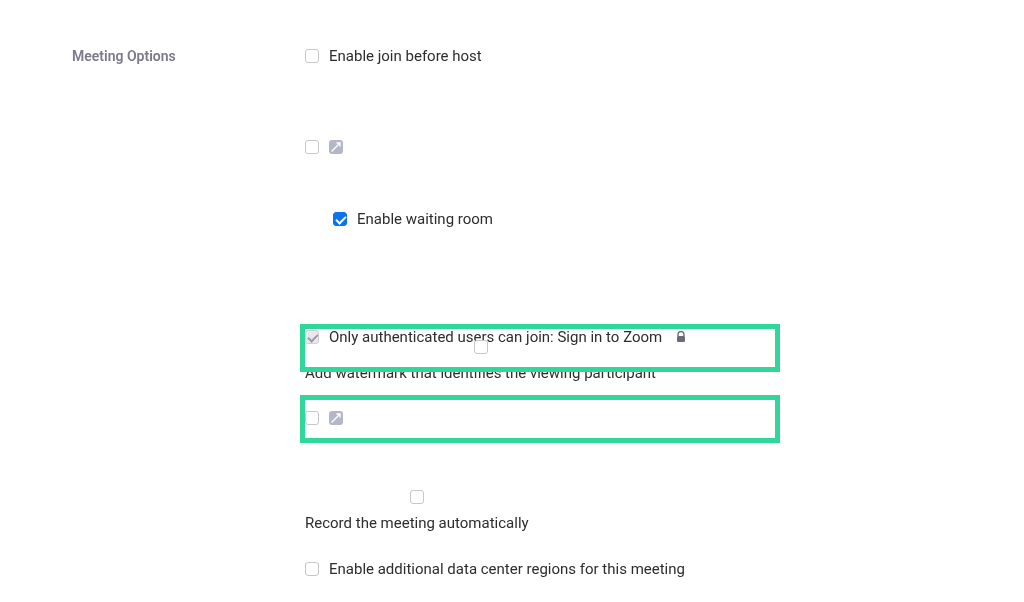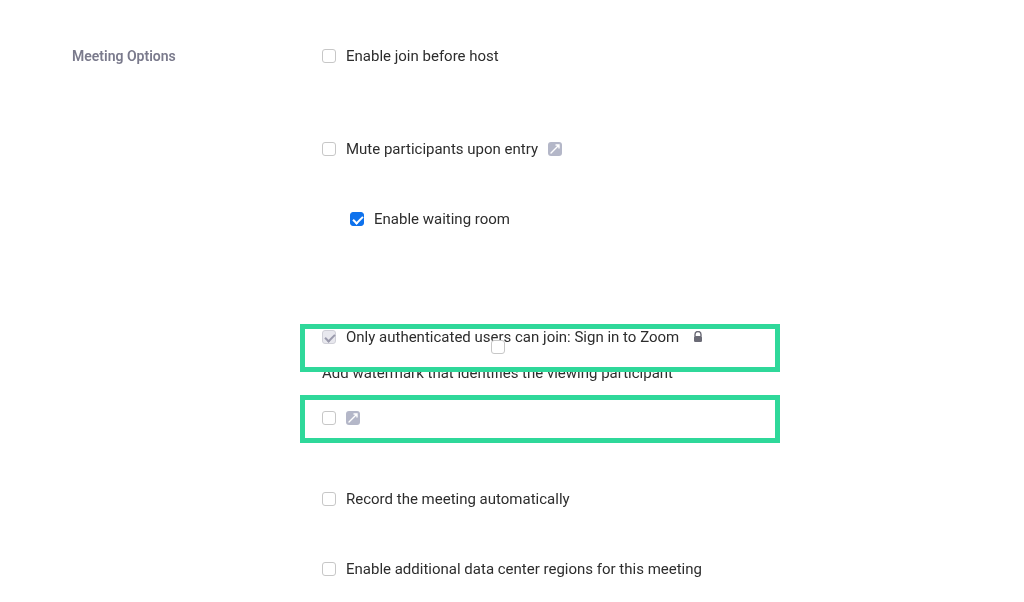--- a/index.html
+++ b/index.html
@@ -14,21 +14,21 @@
     .section-label {
       position: absolute;
       left: 72px;
       top: 48px;
       font-size: 14px;
       font-weight: 600;
       color: #7a7a8c;
     }
     .option-row {
       position: absolute;
-      left: 322px;
+      left: 305px;
       display: flex;
       align-items: center;
       gap: 10px;
       font-size: 15px;
       color: #2d2d2d;
       justify-content: space-between;
     }
     .option-row input[type="checkbox"] {
       width: 14px;
       height: 14px;
@@ -110,21 +110,20 @@
 
 <div class="section-label">Meeting Options</div>
 
 <div class="option-row" style="top:47px;">
   <input type="checkbox" style="">
   <span>Enable join before host</span>
 </div>
 
 <div class="option-row" style="top:140px;">
   <input type="checkbox" style="">
-  <span>Mute participants upon entry</span>
   <span class="badge-icon">
     <svg width="10" height="10" viewBox="0 0 10 10">
         <path d="M1 9 L9 1 M6 1 H9 V4" stroke="#fff" stroke-width="1.4" fill="none" stroke-linecap="round"></path>
       </svg>
   </span>
 </div>
 
 <div class="option-row" style="top:210px;padding-left:28px;">
   <input type="checkbox" checked="" style="">
   <span>Enable waiting room</span>
@@ -148,21 +147,21 @@
 
 <div class="option-row" style="top:411px;">
   <input type="checkbox" style="">
   <span class="badge-icon">
     <svg width="10" height="10" viewBox="0 0 10 10">
         <path d="M1 9 L9 1 M6 1 H9 V4" stroke="#fff" stroke-width="1.4" fill="none" stroke-linecap="round"></path>
       </svg>
   </span>
 </div>
 
-<div class="option-row" style="top:490px;">
+<div class="option-row" style="top:490px;flex-direction:column;">
   <input type="checkbox" style="">
   <span>Record the meeting automatically</span>
 </div>
 
 <div class="option-row" style="top:560px;">
   <input type="checkbox" style="">
   <span>Enable additional data center regions for this meeting</span>
 </div>
 
 <div class="highlight-box highlight-1"></div>

